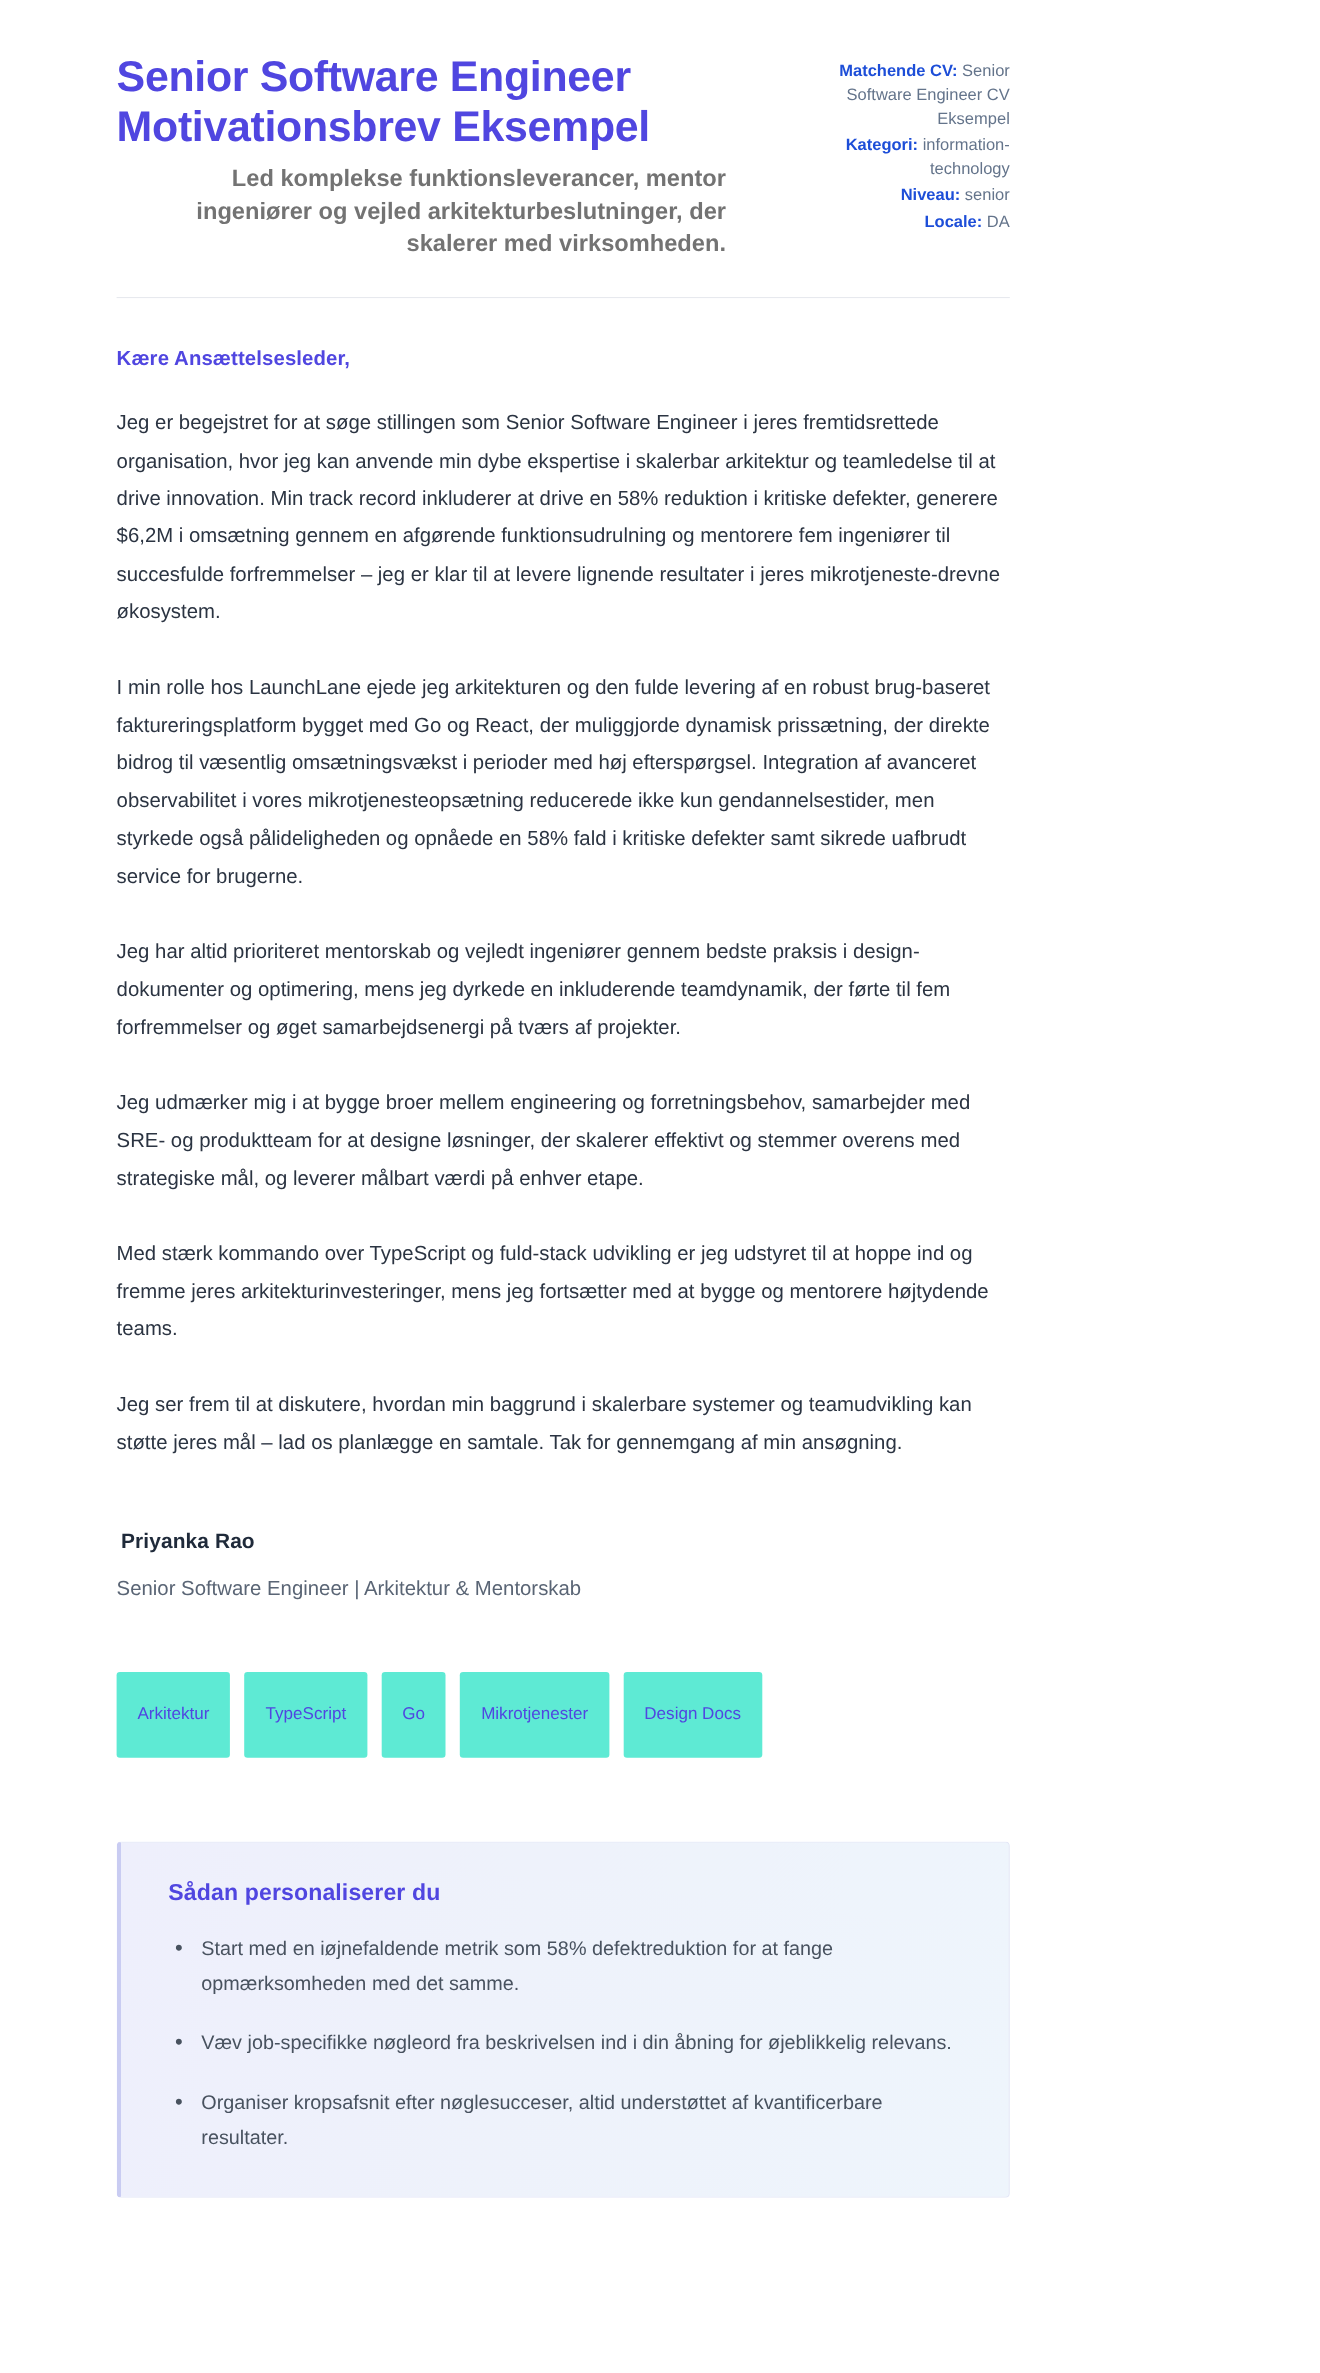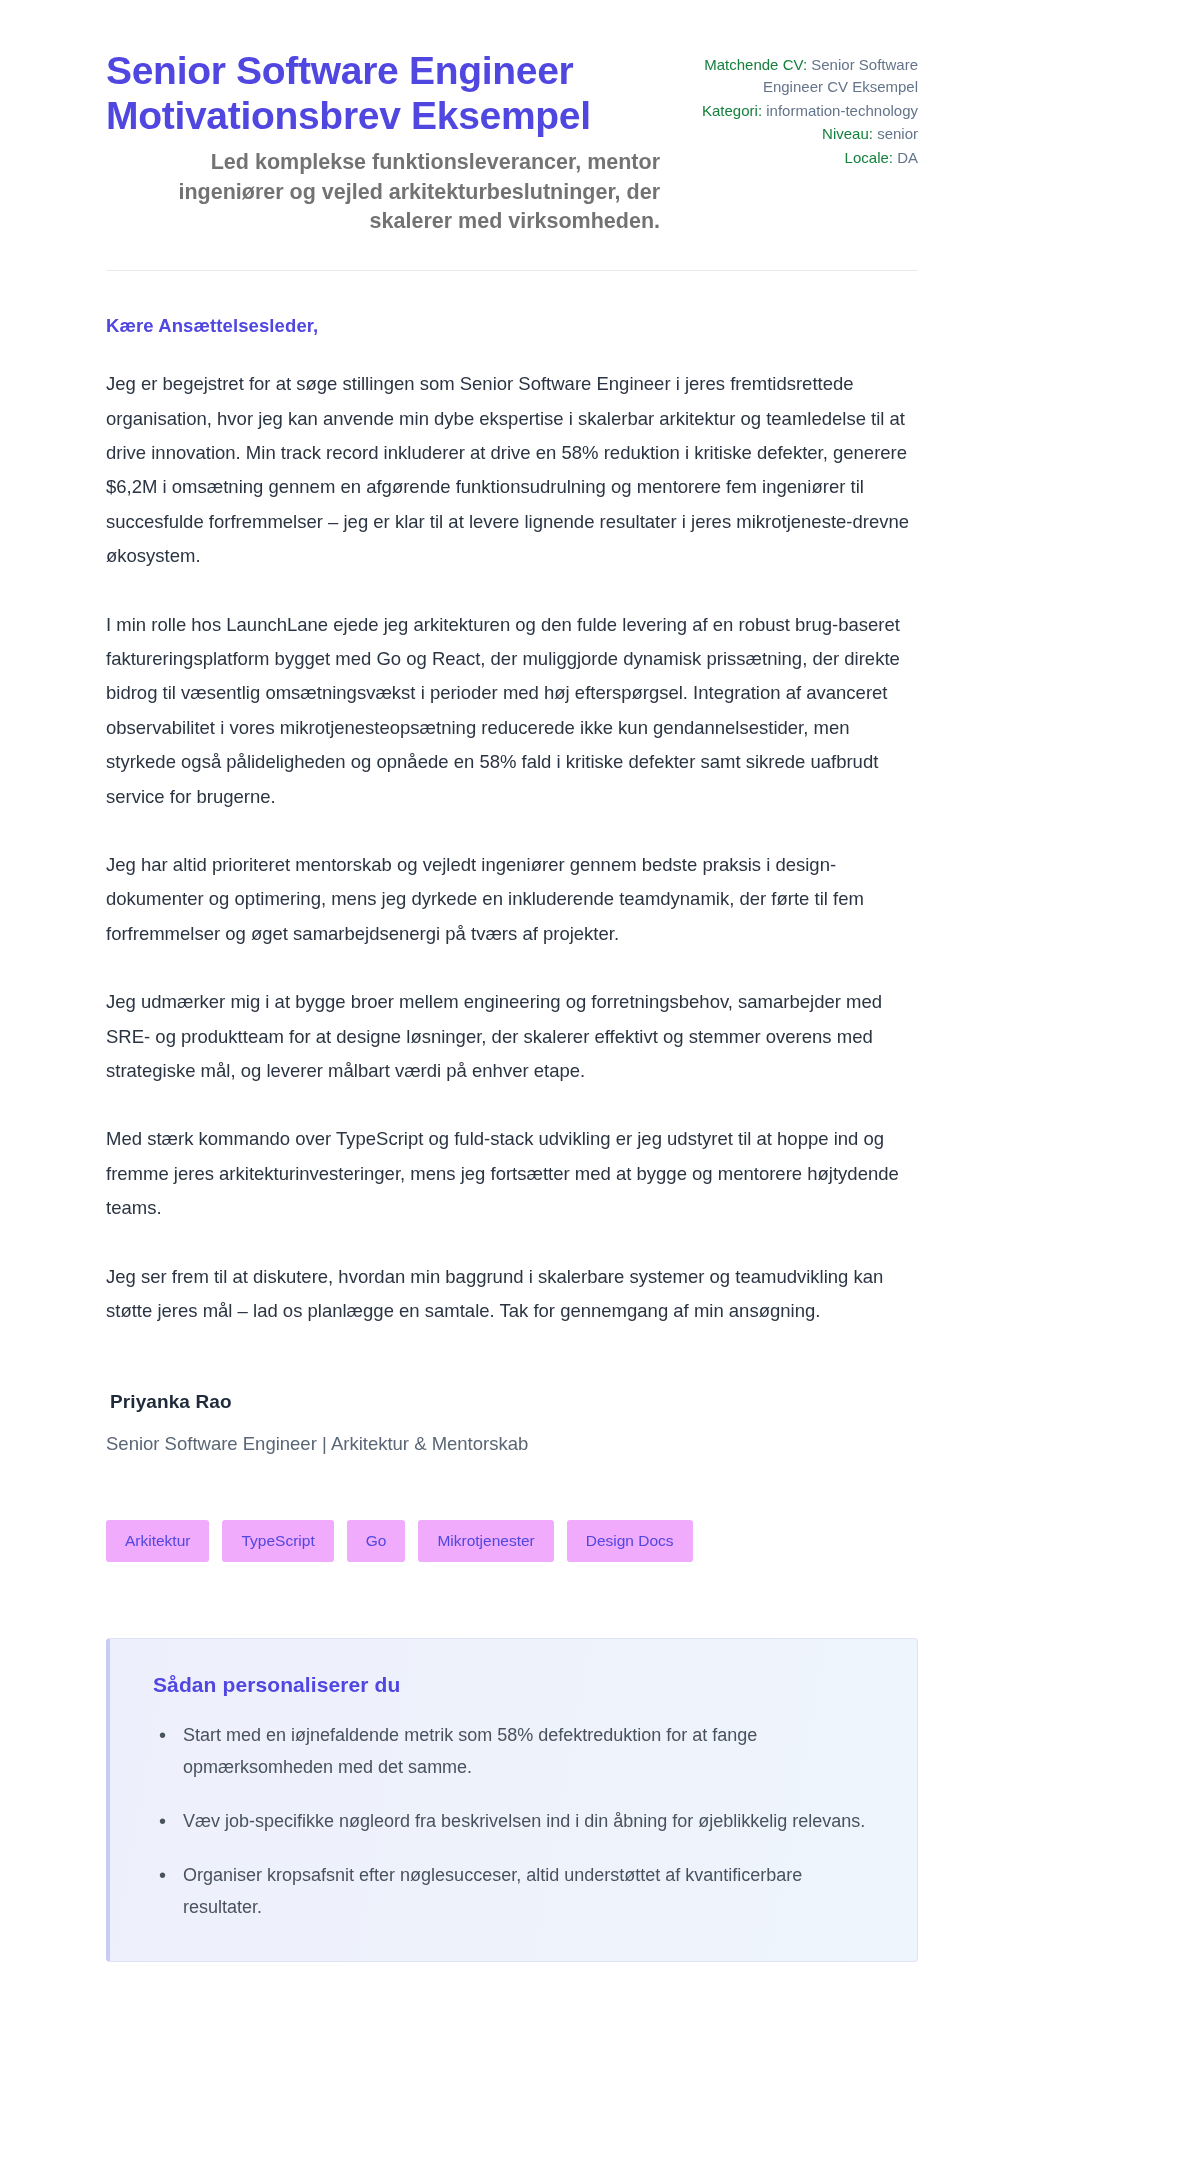--- a/index.html
+++ b/index.html
@@ -53,22 +53,22 @@
     flex: 0 0 auto;
     width: 218px;
     text-align: right;
     font-size: 15px;
     line-height: 1.45;
     color: #64748b;
     padding-top: 6px;
   }
   .meta-row { margin-bottom: 2px; }
   .meta-label {
-    font-weight: 400;
-    color: #15803d;
+    font-weight: 700;
+    color: #1d4ed8;
   }
   .meta-value { color: #64748b; }
 
   hr.divider {
     border: 0;
     border-top: 1px solid #e7e9ee;
     margin: 34px 0 0 0;
   }
 
   
@@ -106,25 +106,25 @@
   }
 
   
   .tags {
     margin-top: 62px;
     display: flex;
     flex-wrap: wrap;
     gap: 13px;
   }
   .tag {
-    background: #f0abfc;
+    background: #5eead4;
     color: #5046e0;
     font-size: 15.5px;
     line-height: 1;
-    padding: 13px 19px;
+    padding: 31px 19px;
     border-radius: 3px;
     white-space: nowrap;
   }
 
   
   .callout {
     margin-top: 76px;
     position: relative;
     box-sizing: border-box;
     border: 1px solid #dfe3f5;

